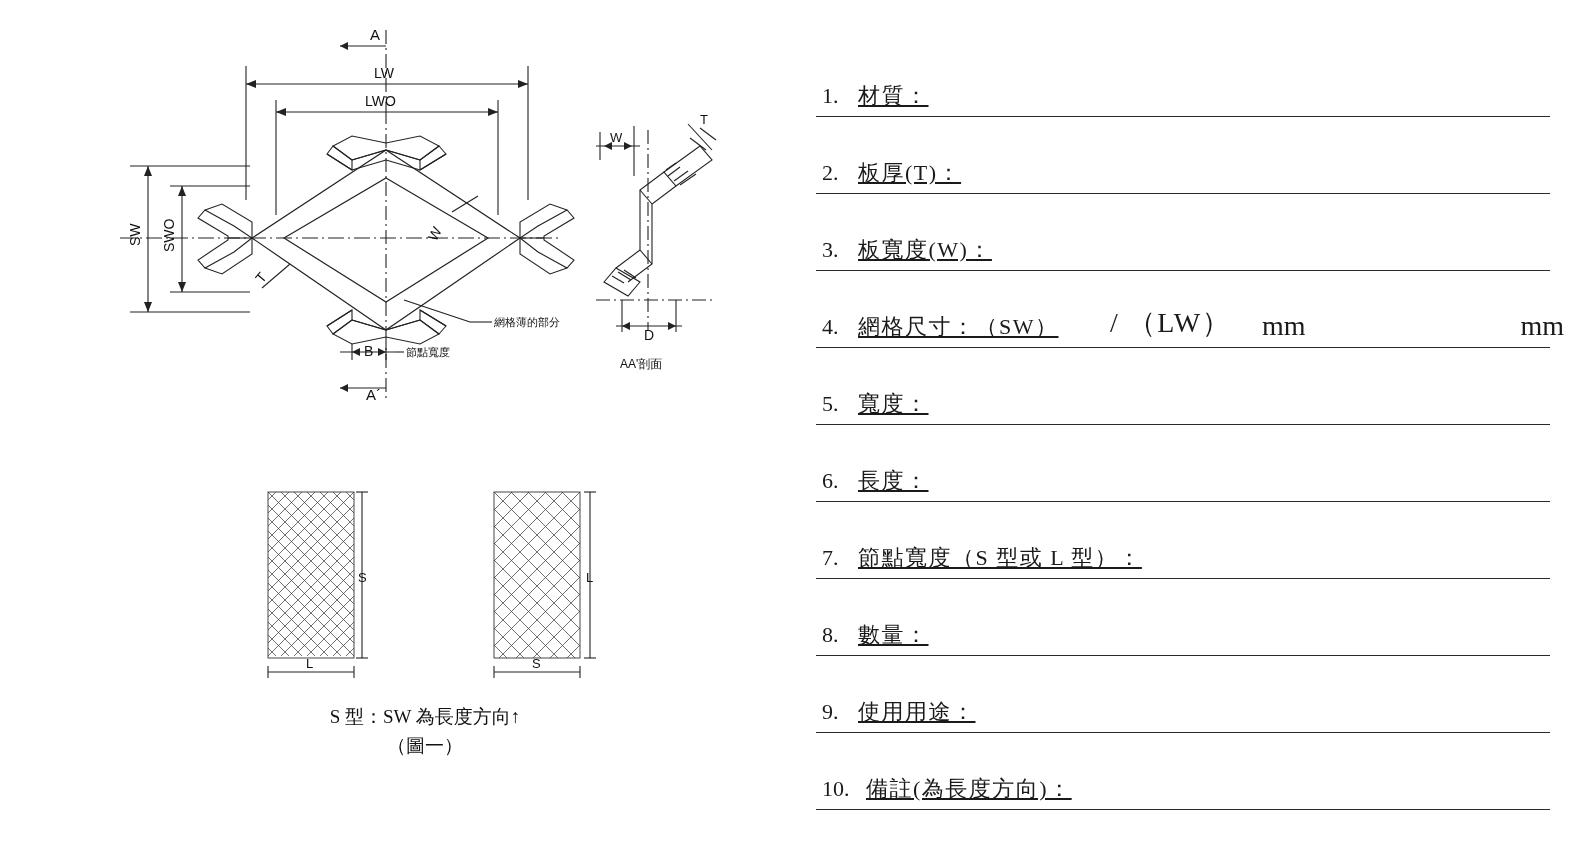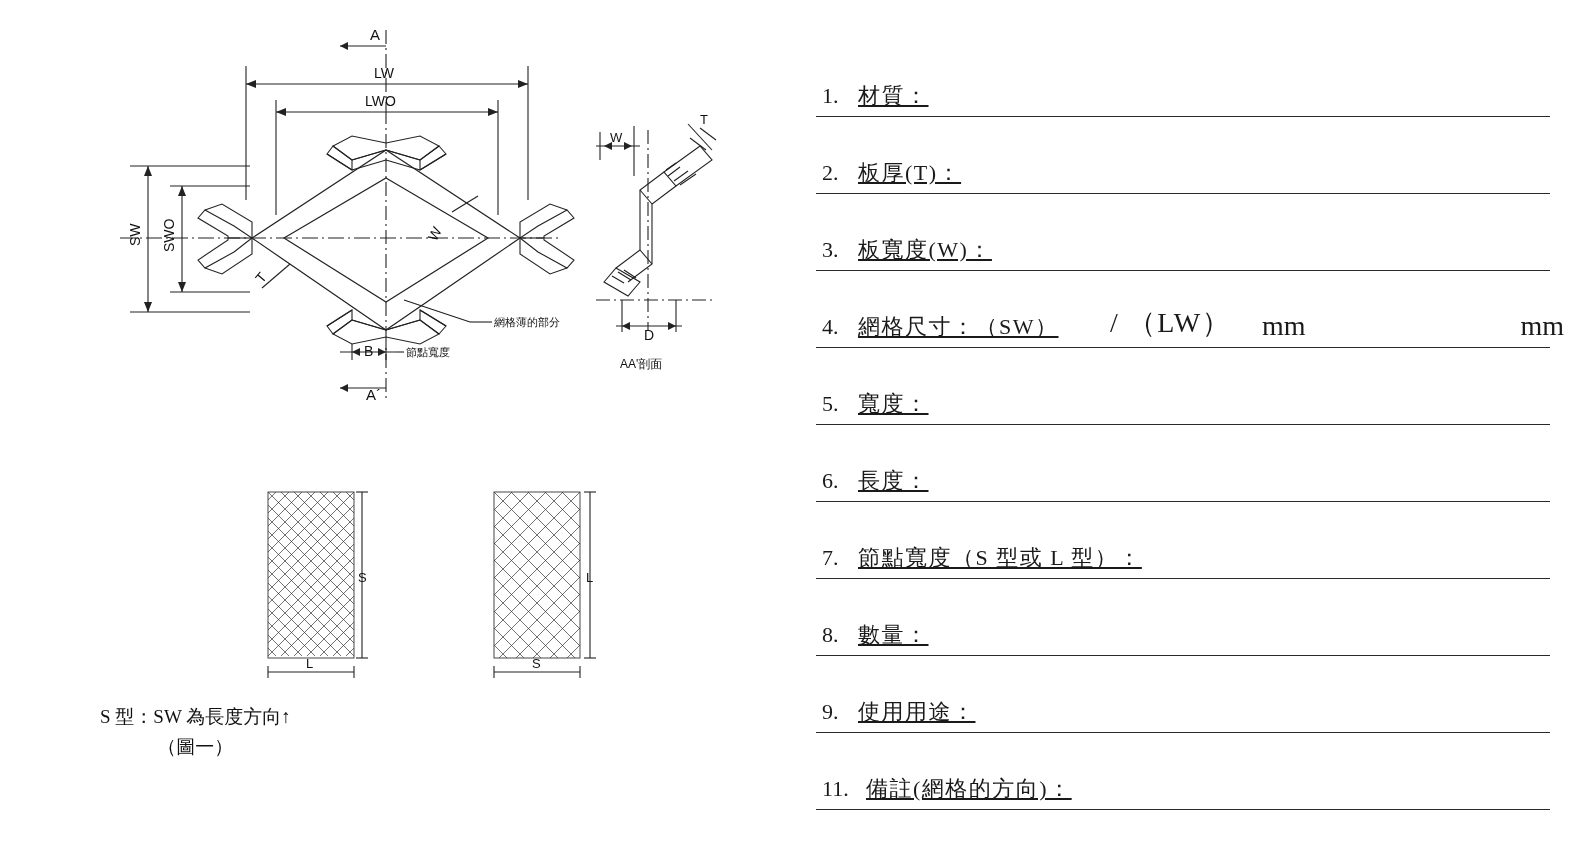--- a/index.html
+++ b/index.html
@@ -14,25 +14,25 @@
   .page{position:absolute;inset:0;}
 
   
   .drawing{position:absolute;left:0;top:0;width:800px;height:848px;}
   .drawing svg{display:block;}
 
   
   .caption-row{
     position:absolute;
     top:702px;left:100px;width:650px;
-    display:flex;justify-content:space-between;
+    display:flex;justify-content:center;
     font-family:"Liberation Serif", serif;
   }
   .caption-block{text-align:center;font-size:19px;line-height:1.6;color:#111;}
-  .caption-block .sub{font-size:19px;}
+  .caption-block .sub{font-size:19px;font-family:Liberation Mono, monospace;}
 
   
   .form{
     position:absolute;
     left:800px;top:0;width:792px;height:848px;
     padding:40px 20px 0 10px;
     box-sizing:border-box;
   }
   .form-row{
     position:relative;
@@ -422,21 +422,21 @@
       <div class="row-inner">
         <span class="num">9.</span>
         <span class="label">使用用途：</span>
         <span class="field-blank"></span>
       </div>
       <div class="line"></div>
     </div>
 
     <div class="form-row">
       <div class="row-inner">
-        <span class="num wide">11.</span>
-        <span class="label">備註(網格的方向)：</span>
+        <span class="num wide">10.</span>
+        <span class="label">備註(為長度方向)：</span>
         <span class="field-blank"></span>
       </div>
       <div class="line"></div>
     </div>
 
   </div>
 </div>
 
 </body></html>

